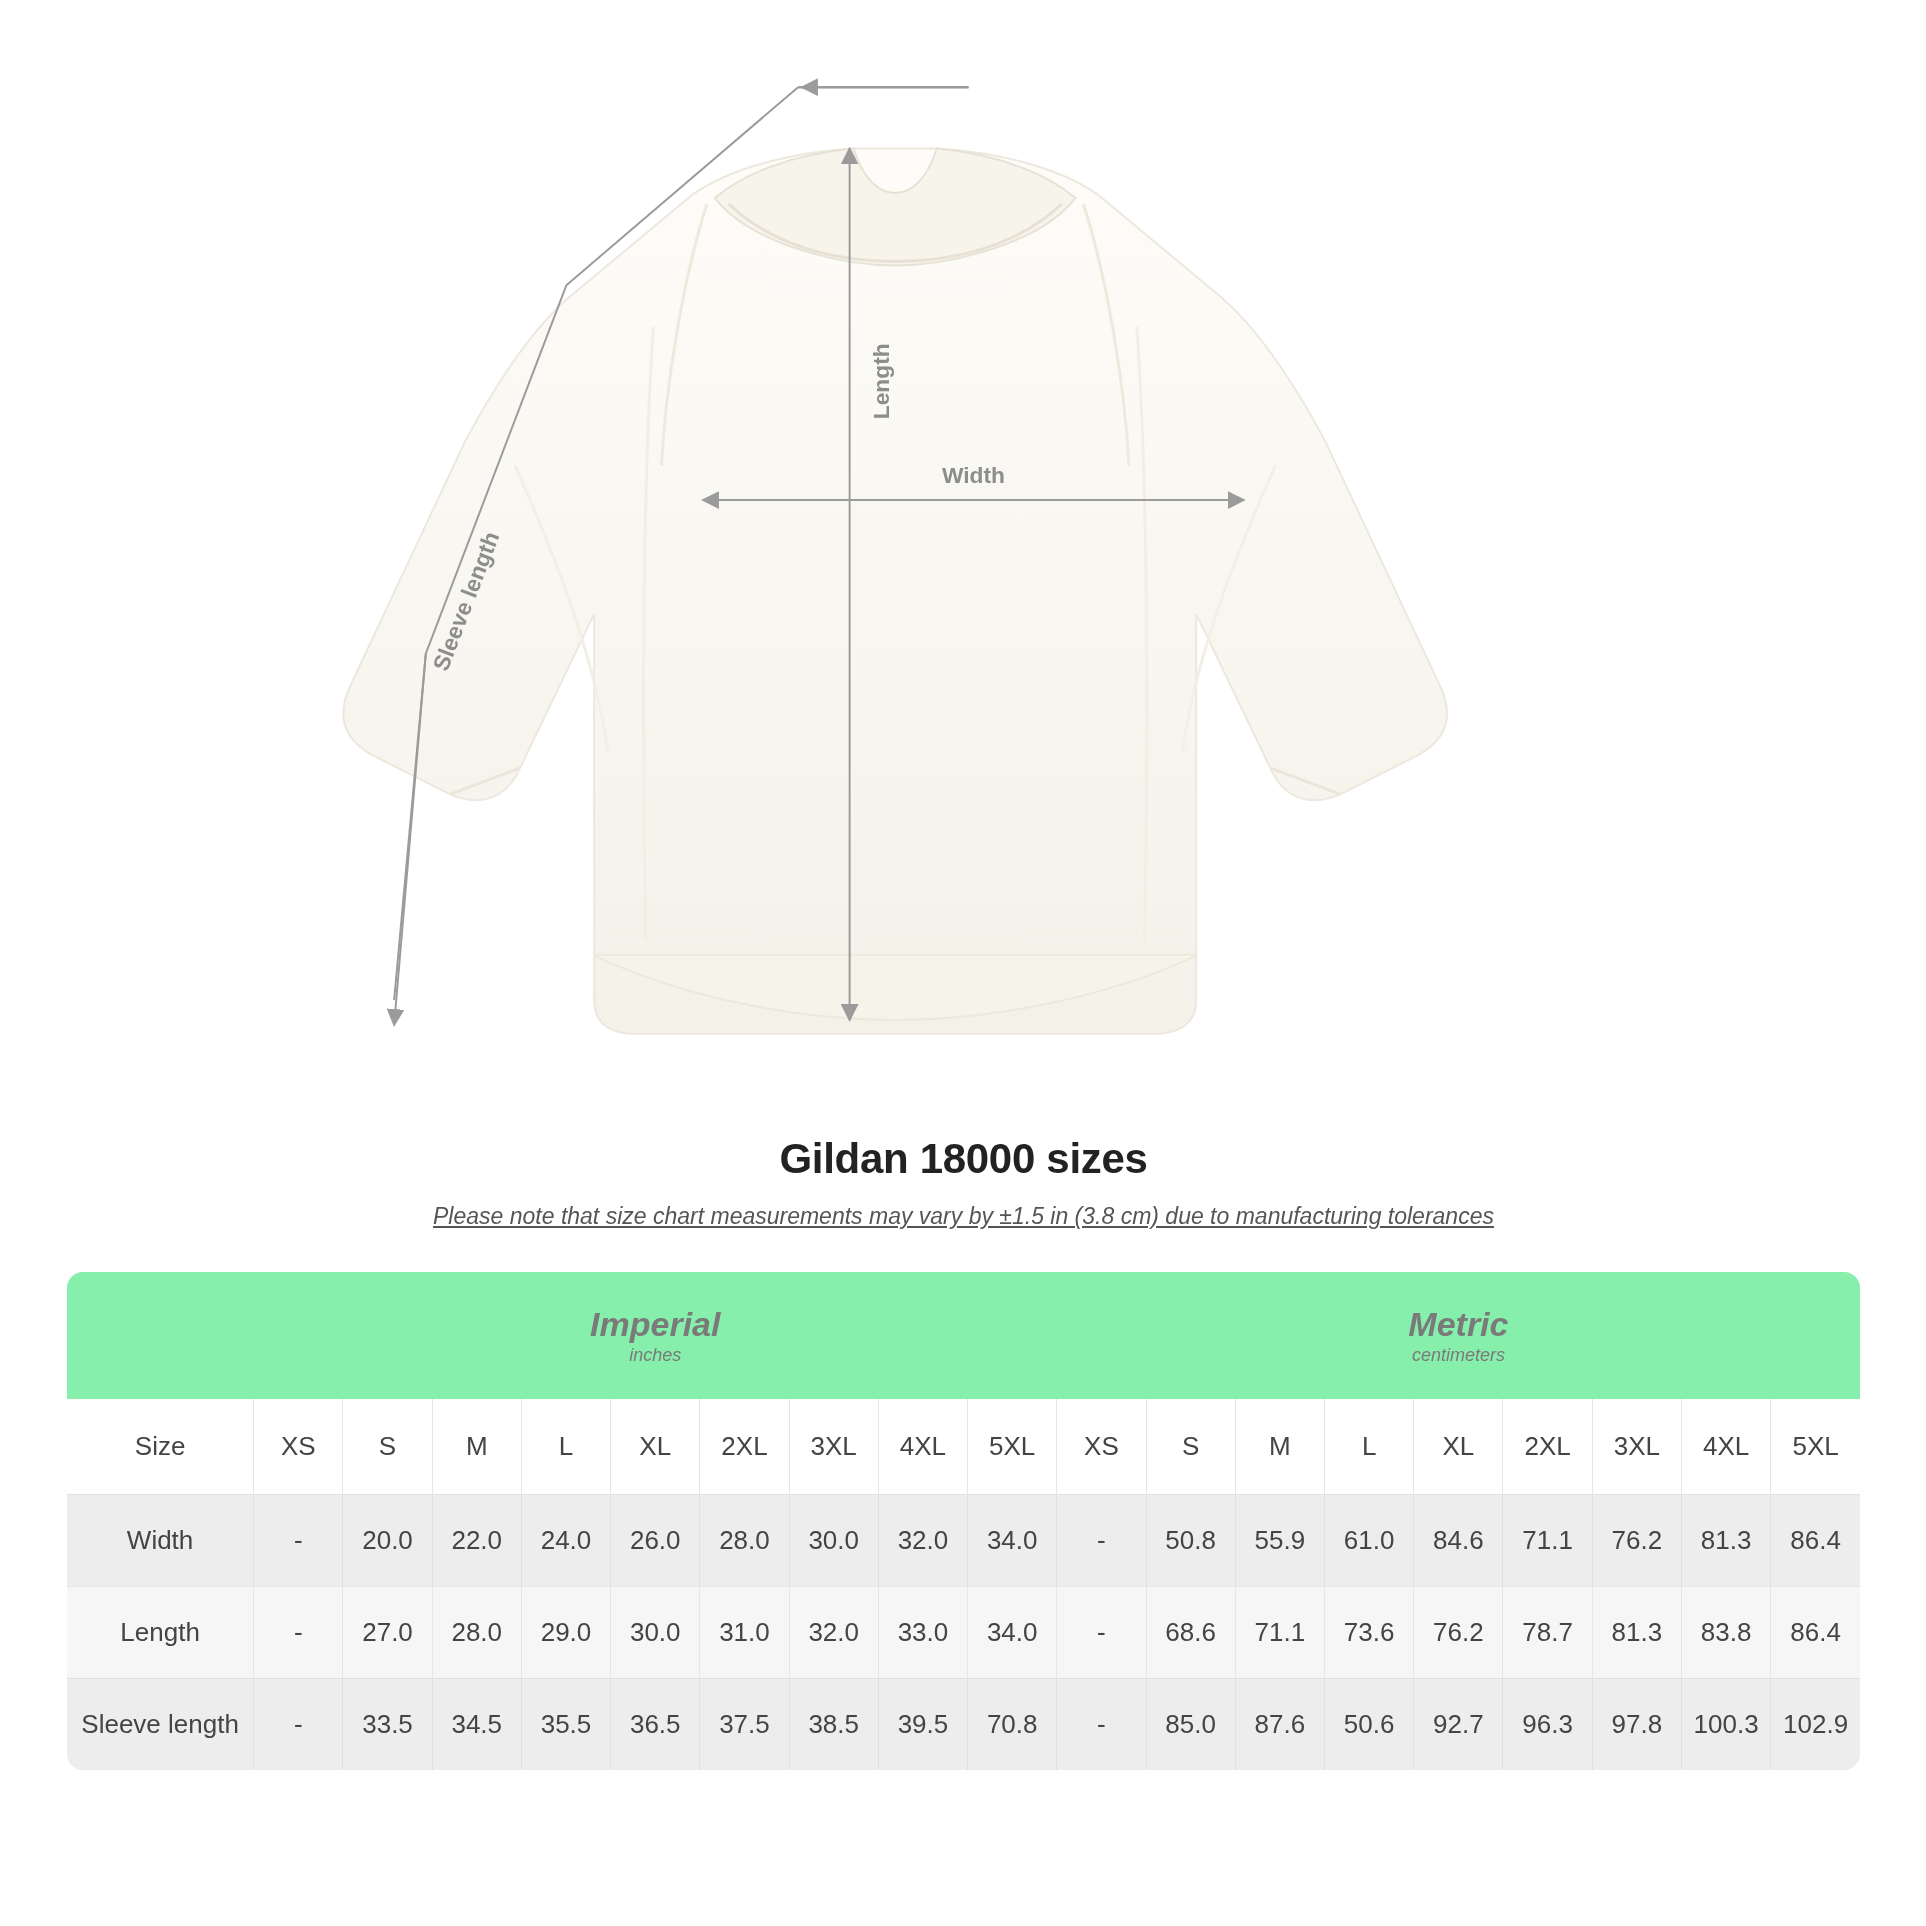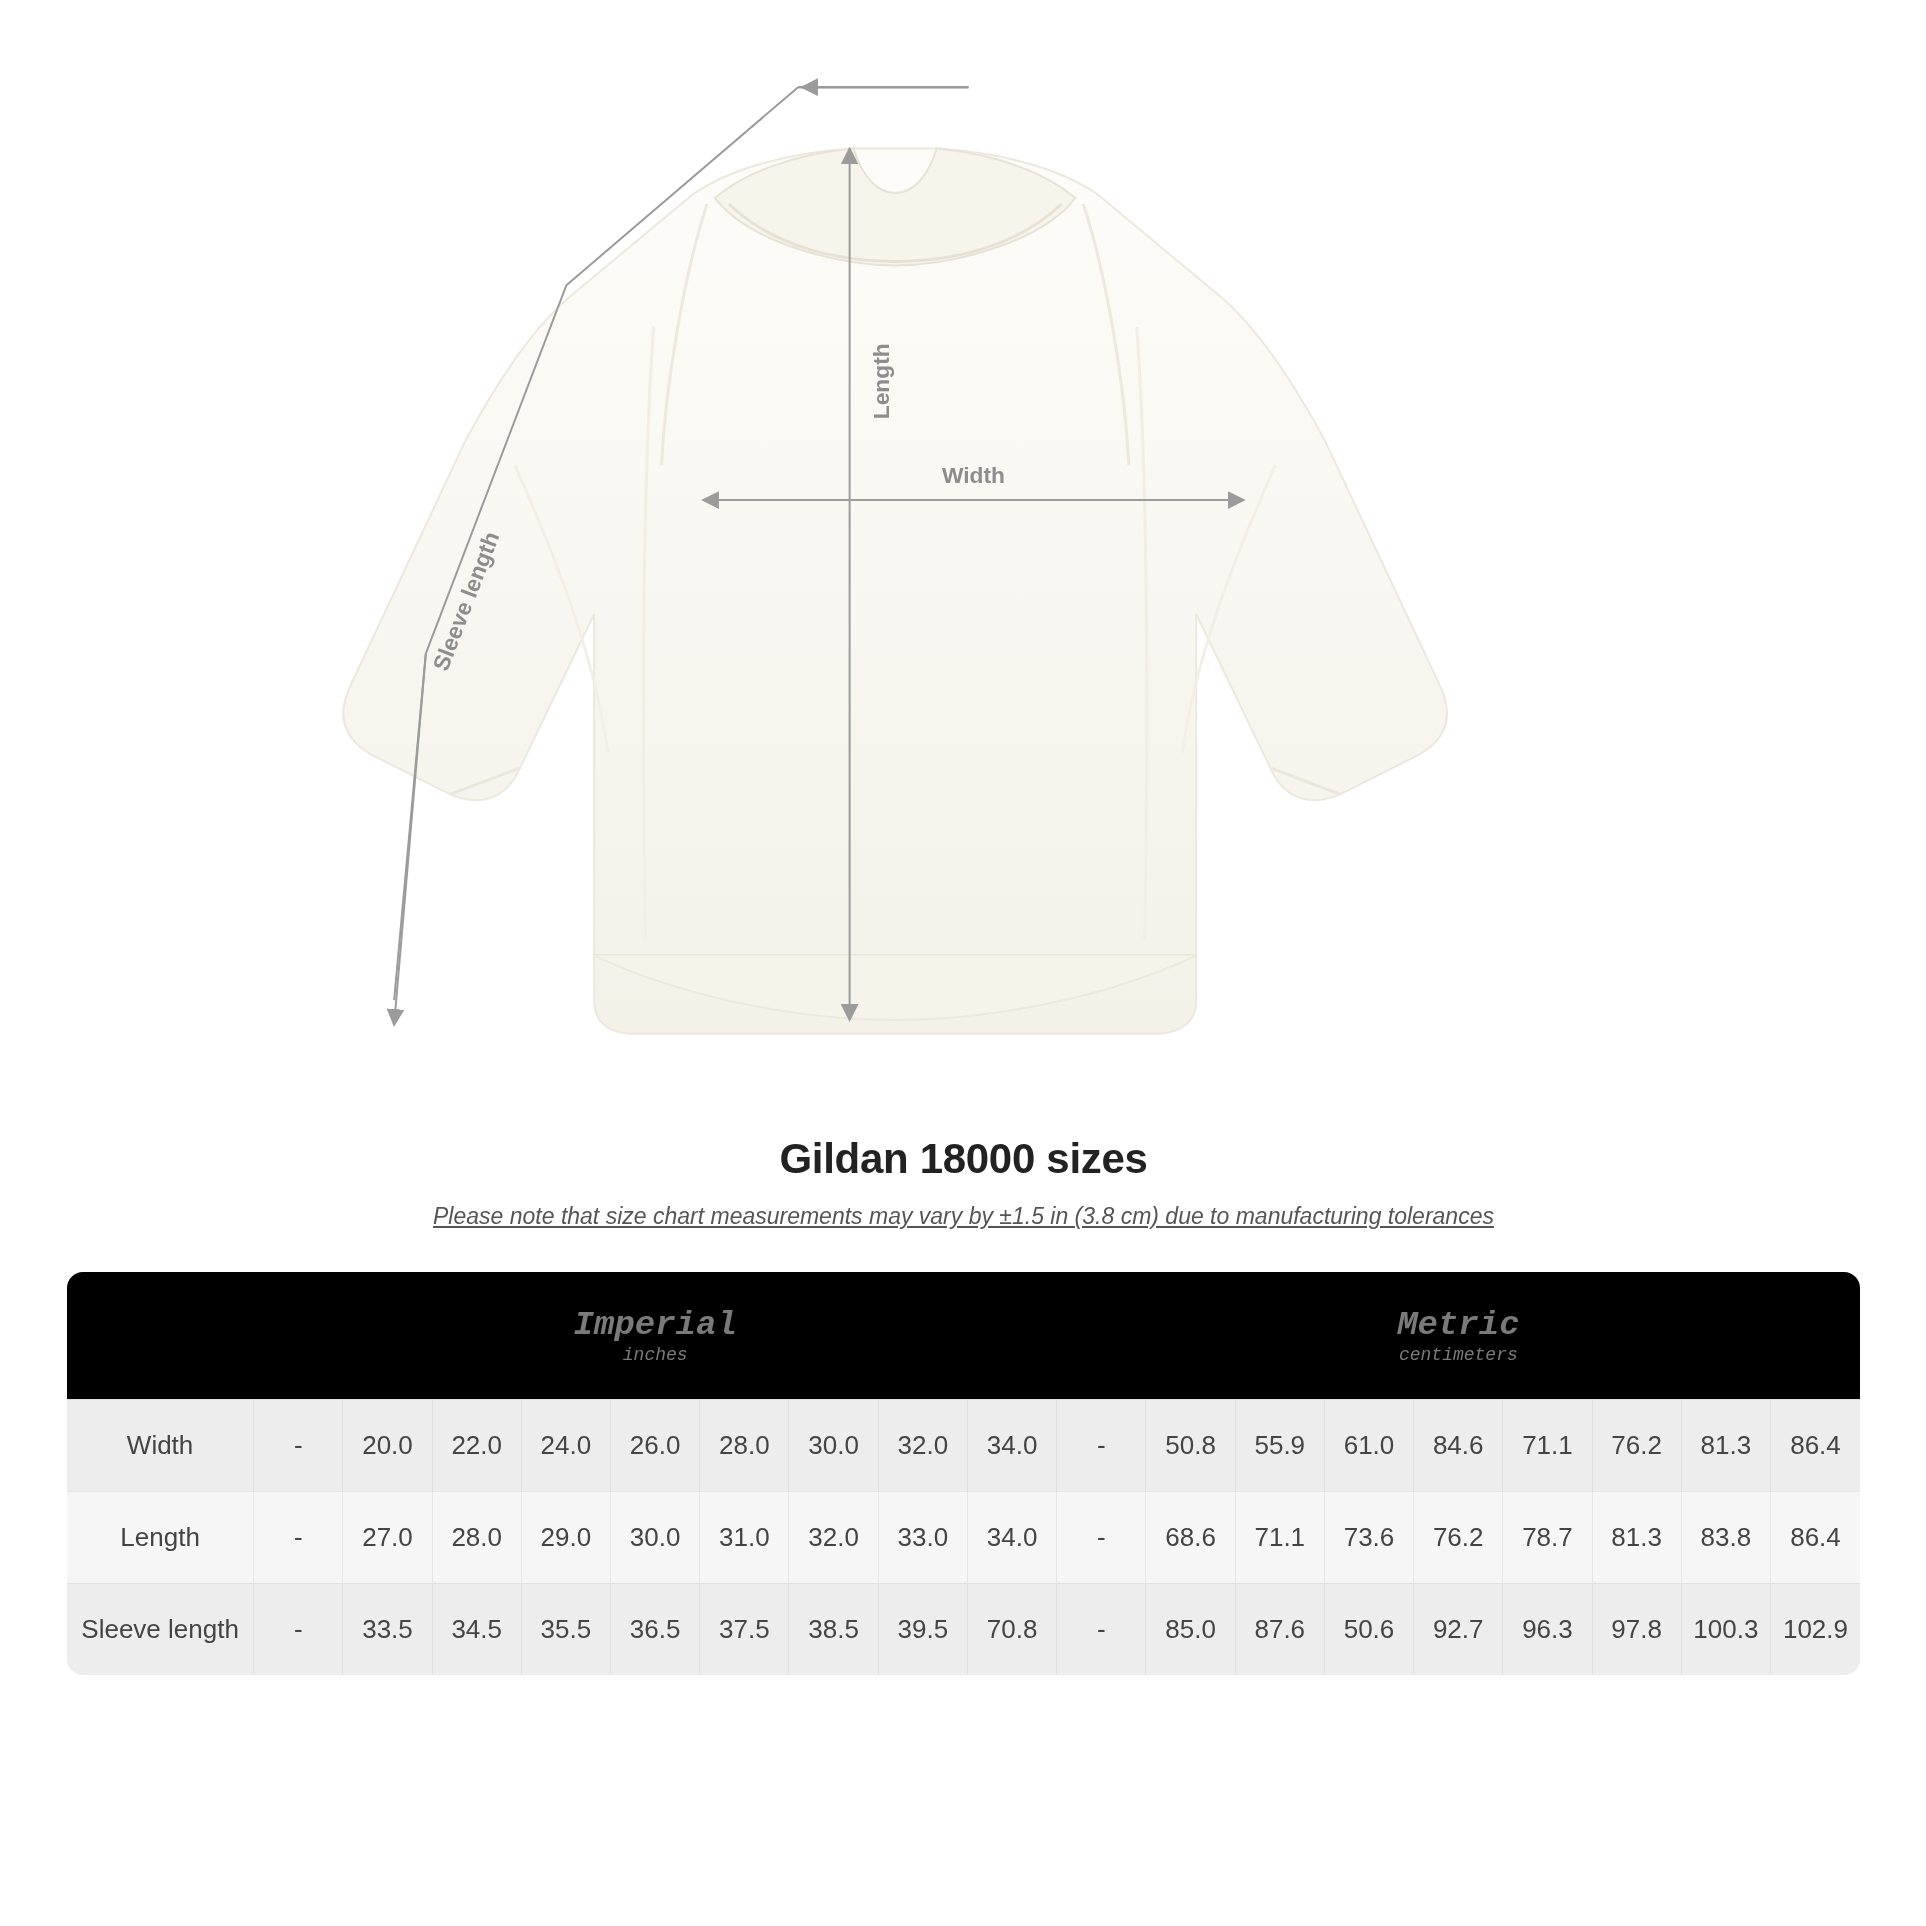--- a/index.html
+++ b/index.html
@@ -65,24 +65,23 @@
   }
   table.size-table td, table.size-table th {
     text-align: center;
     vertical-align: middle;
     font-size: 26px;
     color: #444444;
     font-weight: normal;
     padding: 0;
   }
   .unit-row td {
-    background: #000000;
+    background: #86efac;
     height: 127px;
     border: none;
-    font-family: Liberation Mono, monospace;
   }
   .unit-sys {
     font-size: 34px;
     font-weight: bold;
     font-style: italic;
     color: #7a7a7a;
     display: block;
     line-height: 1.15;
   }
   .unit-sub {
@@ -250,20 +249,41 @@
           <td colspan="9">
             <span class="unit-sys">Imperial</span>
             <span class="unit-sub">inches</span>
           </td>
           <td colspan="9">
             <span class="unit-sys">Metric</span>
             <span class="unit-sub">centimeters</span>
           </td>
         </tr>
 
+        <tr class="hdr-row">
+          <td>Size</td>
+          <td>XS</td>
+          <td>S</td>
+          <td>M</td>
+          <td>L</td>
+          <td>XL</td>
+          <td>2XL</td>
+          <td>3XL</td>
+          <td>4XL</td>
+          <td>5XL</td>
+          <td>XS</td>
+          <td>S</td>
+          <td>M</td>
+          <td>L</td>
+          <td>XL</td>
+          <td>2XL</td>
+          <td>3XL</td>
+          <td>4XL</td>
+          <td>5XL</td>
+        </tr>
 
         <tr class="band-a">
           <td class="row-label">Width</td>
           <td>-</td>
           <td>20.0</td>
           <td>22.0</td>
           <td>24.0</td>
           <td>26.0</td>
           <td>28.0</td>
           <td>30.0</td>

